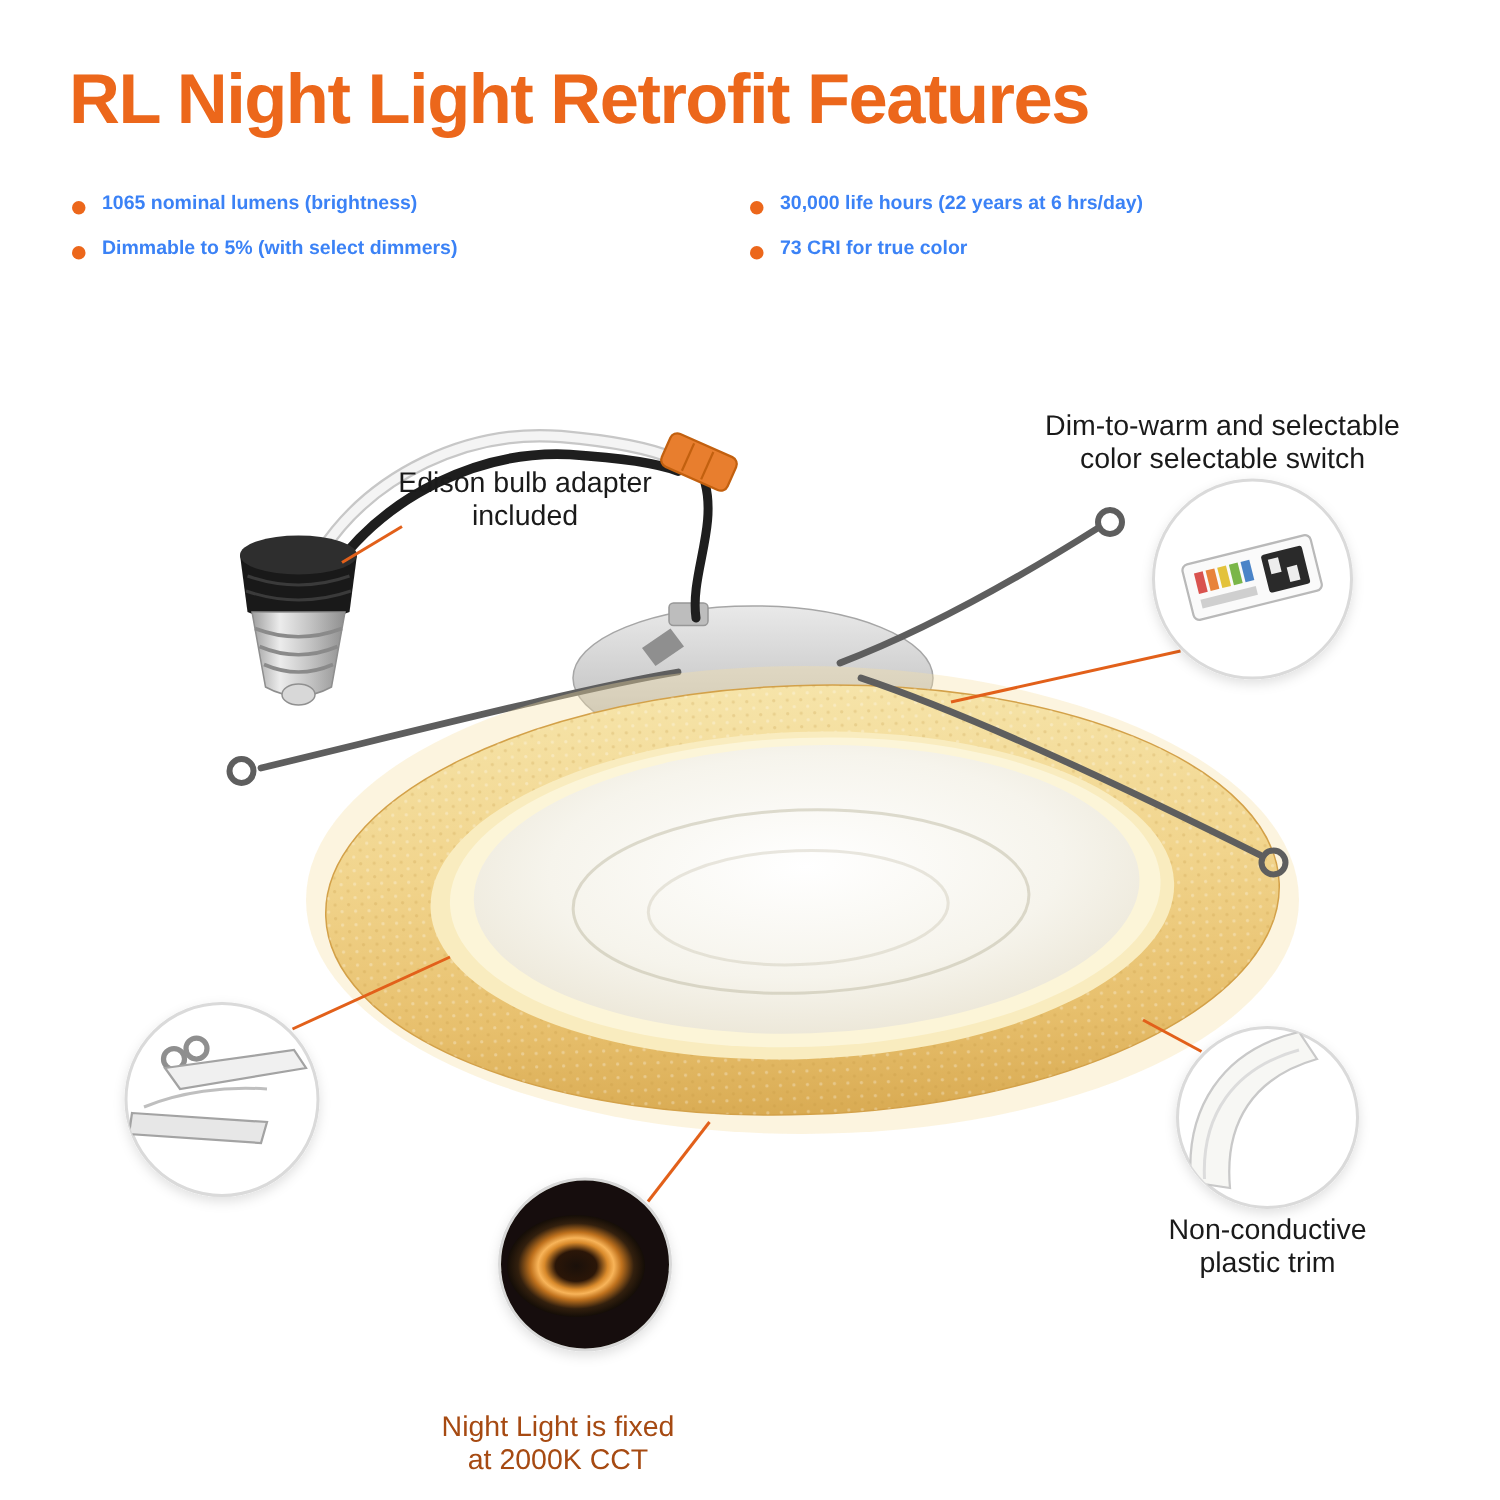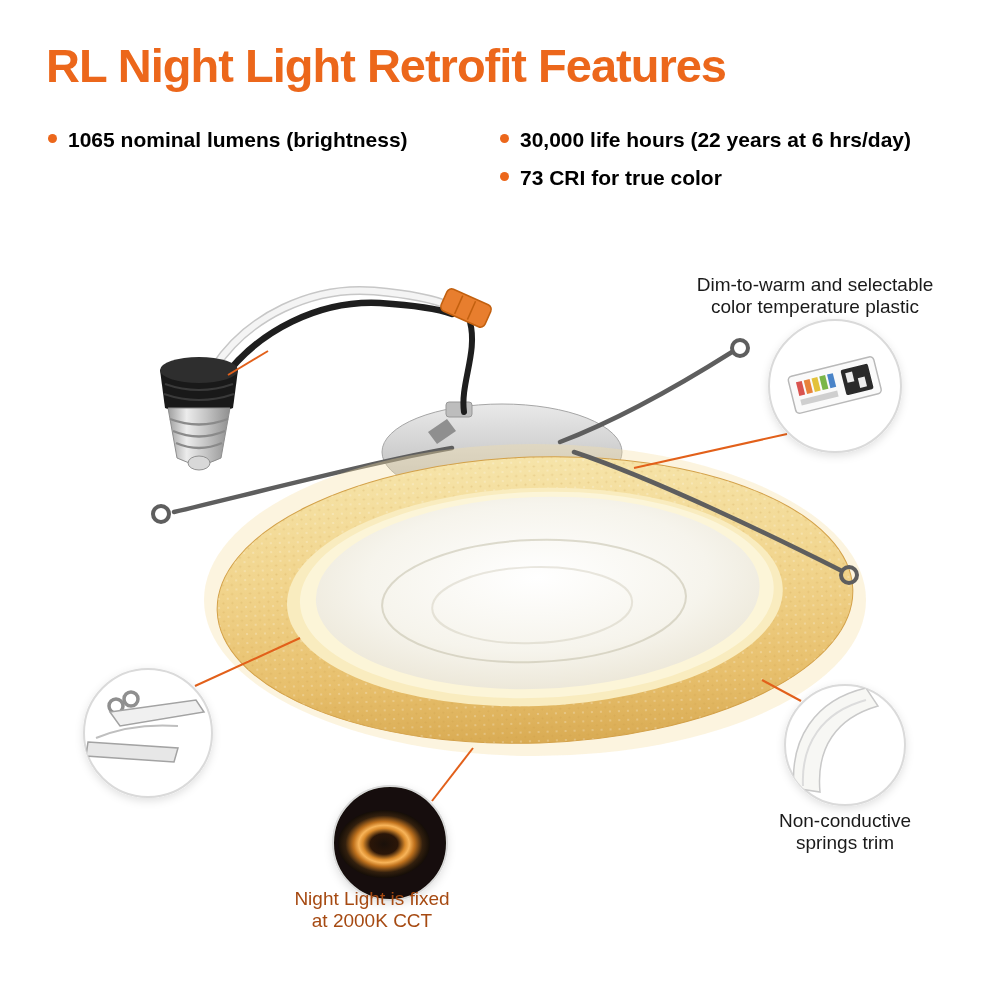--- a/index.html
+++ b/index.html
@@ -16,35 +16,35 @@
     position:absolute; left:46px; top:38px;
     font-size:47px; font-weight:700; letter-spacing:-1px;
     color:#EC671B; white-space:nowrap;
   }
 
   .bullets { position:absolute; top:128px; }
   .bullets.col-left  { left:48px; }
   .bullets.col-right { left:500px; }
   .bullet-item { display:flex; gap:11px; margin-bottom:15px; align-items:flex-start; }
   .dot { width:9px; height:9px; border-radius:50%; background:#EC671B; flex:0 0 9px; margin-top:6px; }
-  .bullet-text { font-size:21px; font-weight:700; color:#000000; line-height:1.1; white-space:nowrap; }
+  .bullet-text { font-size:13px; font-weight:700; color:#3b82f6; line-height:1.1; white-space:nowrap; }
 
   .art { position:absolute; left:0; top:0; width:1000px; height:1000px; }
 
   .callout {
     position:absolute; text-align:center;
     font-size:19px; line-height:1.16; color:#1A1A1A;
     white-space:pre-line;
   }
   .callout.warm { color:#A64A12; }
 
   .co-edison   { left:240px; top:312px; width:220px; }
   .co-switch   { left:665px; top:274px; width:300px; }
   .co-mounting { left:37px;  top:798px; width:230px; }
-  .co-night    { left:272px; top:888px; width:200px; }
+  .co-night    { left:272px; top:941px; width:200px; }
   .co-trim     { left:745px; top:810px; width:200px; }
 </style>
 </head>
 <body>
 
 <div class="stage">
 
   <svg class="art" viewBox="0 0 1000 1000" aria-hidden="true">
     <defs>
       <linearGradient id="goldRing" x1="0" y1="0" x2="0" y2="1">
@@ -206,32 +206,38 @@
     </g>
   </svg>
 
   <h1 class="title">RL Night Light Retrofit Features</h1>
 
   <div class="bullets col-left">
     <div class="bullet-item">
       <span class="dot"></span>
       <span class="bullet-text">1065 nominal lumens (brightness)</span>
     </div>
+    <div class="bullet-item">
+      <span class="dot"></span>
+      <span class="bullet-text">Dimmable to 5% (with select dimmers)</span>
+    </div>
   </div>
   <div class="bullets col-right">
     <div class="bullet-item">
       <span class="dot"></span>
       <span class="bullet-text">30,000 life hours (22 years at 6 hrs/day)</span>
     </div>
     <div class="bullet-item">
       <span class="dot"></span>
       <span class="bullet-text">73 CRI for true color</span>
     </div>
   </div>
 
+  <div class="callout co-edison">Edison bulb adapter
+included</div>
   <div class="callout co-switch">Dim-to-warm and selectable
-color temperature plastic</div>
+color selectable switch</div>
   <div class="callout co-night warm">Night Light is fixed
 at 2000K CCT</div>
   <div class="callout co-trim">Non-conductive
-springs trim</div>
+plastic trim</div>
 
 </div>
 
 </body></html>

